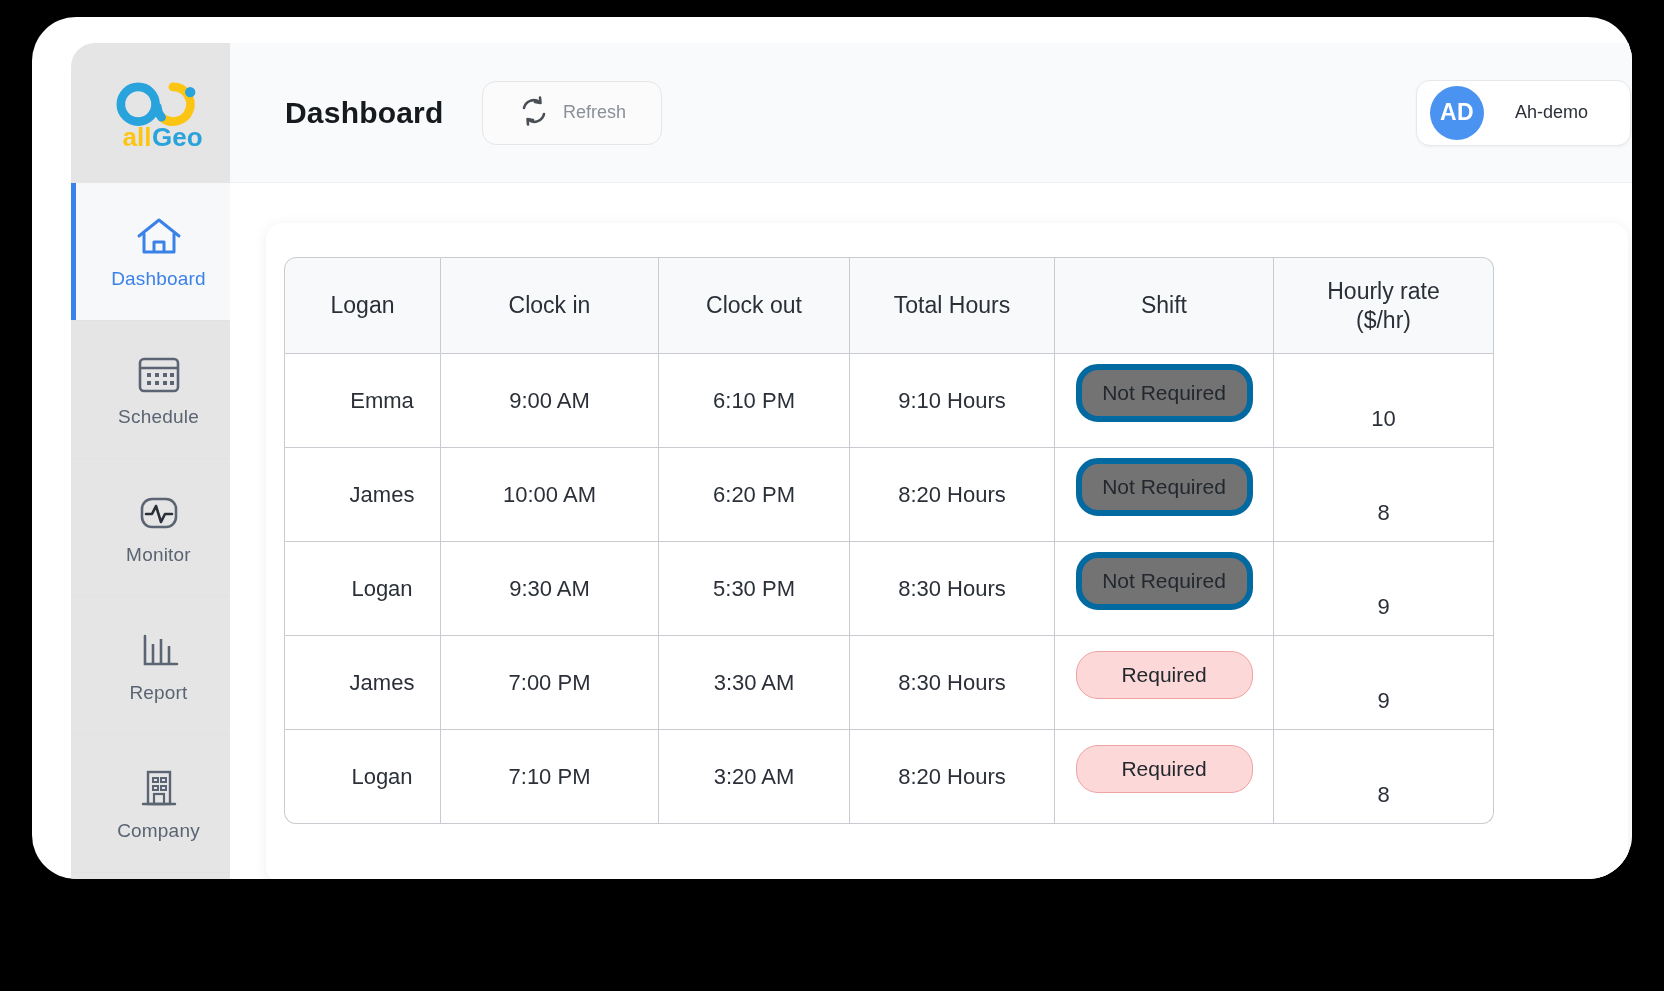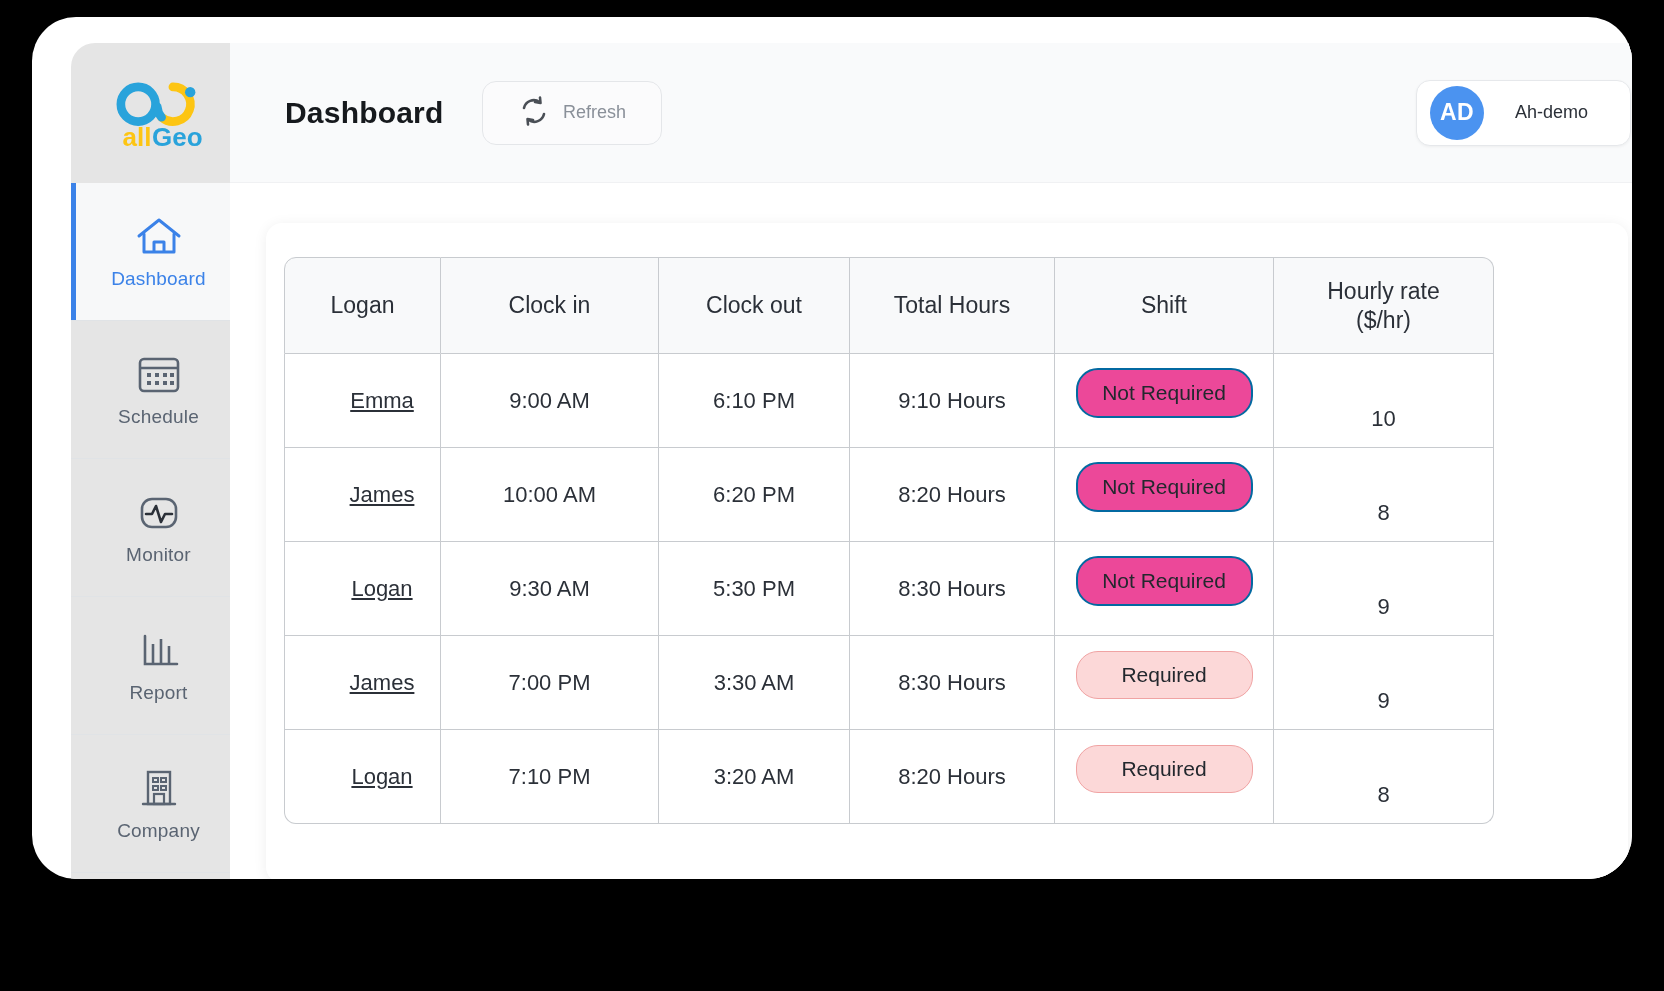--- a/index.html
+++ b/index.html
@@ -206,34 +206,34 @@
     background: #ffffff;
   }
 
   .col-asset { width: 157px; }
   .col-in    { width: 218px; }
   .col-out   { width: 191px; }
   .col-total { width: 205px; }
   .col-shift { width: 219px; }
   .col-rate  { width: 220px; }
 
-  .cell-asset { padding-left: 39px; text-align: center; text-decoration: underline; }
+  .cell-asset { padding-left: 39px; text-align: center; }
 
   .badge {
     display: inline-block;
     min-width: 177px;
     padding: 11px 10px;
     border-radius: 22px;
     font-size: 21px;
     position: relative;
     top: -8px;
   }
   .badge.green {
-    background: #ec4899;
-    border: 2px solid #0369a1;
+    background: #737373;
+    border: 6px solid #0369a1;
     color: #23282e;
   }
   .badge.pink {
     background: #fcd8d8;
     border: 1px solid #f0a3a3;
     color: #23282e;
   }
   .rate-val { position: relative; top: 18px; display: inline-block; }
 </style>
 </head>

